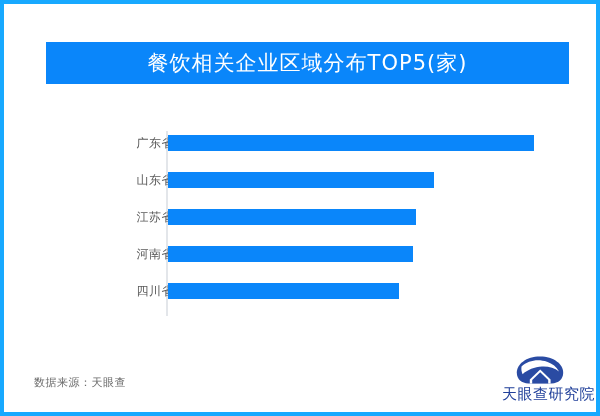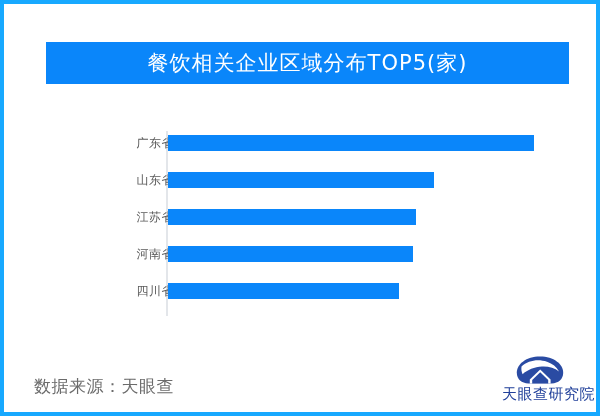--- a/index.html
+++ b/index.html
@@ -58,21 +58,21 @@
     position:absolute;left:122px;top:50%;
     transform:translateY(-50%);
     height:16px;
     background:#0a86fa;
   }
 
   
   #source-note{
     position:absolute;left:30px;top:371px;
     color:#6b6b6b;
-    font-size:17px;
+    font-size:11px;
     letter-spacing:0.5px;
     white-space:nowrap;
     font-family:"DejaVu Sans","Liberation Sans",sans-serif;
   }
   #logo{
     position:absolute;left:498px;top:352px;width:76px;height:46px;
   }
   #logo-mark{
     position:absolute;left:14px;top:0px;width:48px;height:28px;
   }

